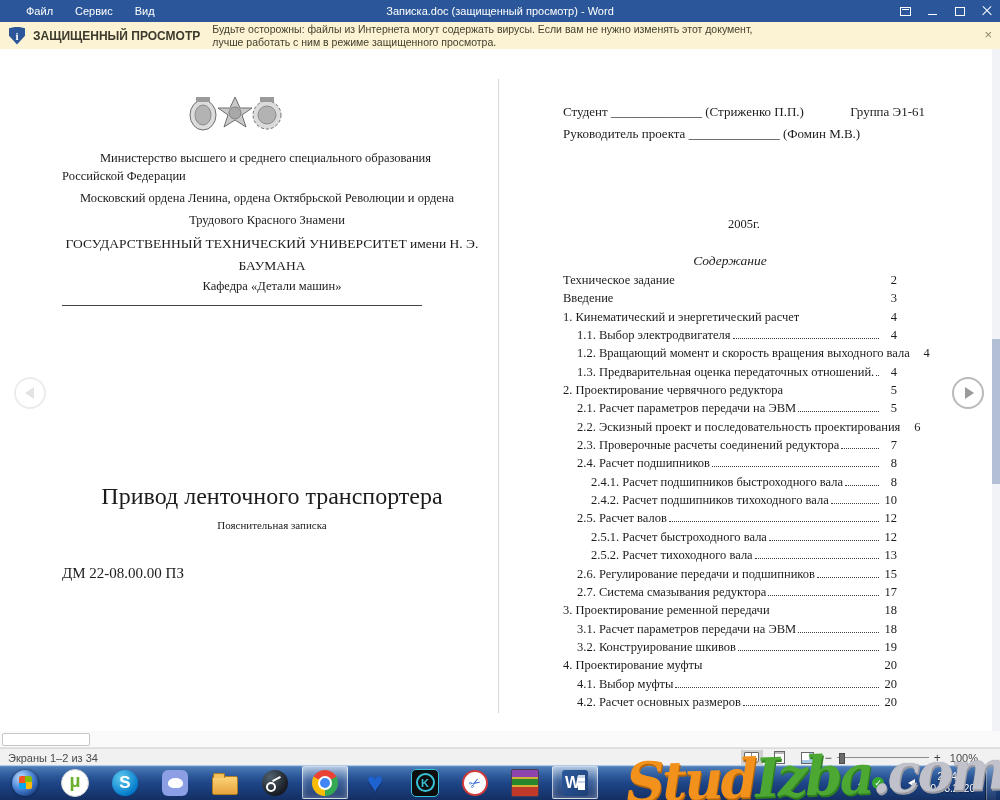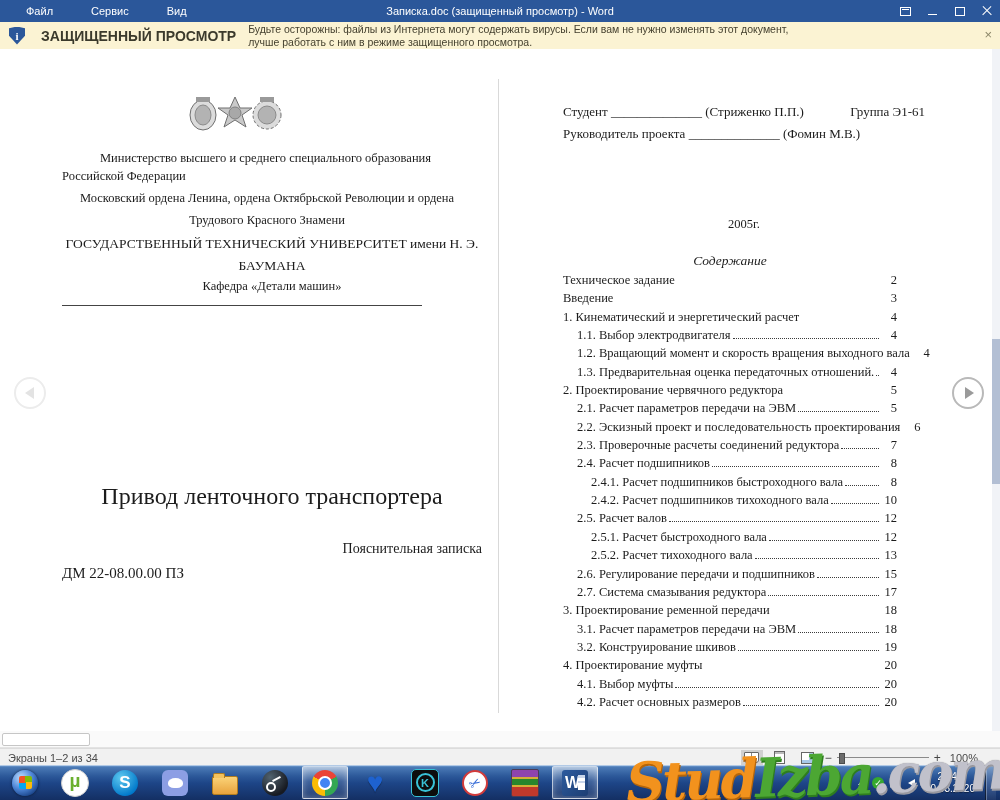--- a/index.html
+++ b/index.html
@@ -1,38 +1,38 @@
 <!DOCTYPE html>
 <html><head>
 <meta charset="utf-8">
 <style>
   html,body{margin:0;padding:0;}
   .screen{position:relative;width:1000px;height:800px;overflow:hidden;background:#fff;font-family:"Liberation Sans",sans-serif;}
 
   
   .titlebar{position:absolute;top:0;left:0;right:0;height:22px;background:#2b579a;display:flex;align-items:center;color:#fff;font-size:11px;padding-left:12px;}
-  .menu{margin-left:38px;cursor:default;}
+  .menu{margin-left:22px;cursor:default;}
   .menu:first-child{margin-left:14px;}
   .tb-title{position:absolute;left:0;right:0;text-align:center;font-size:11px;pointer-events:none;}
   .win-controls{margin-left:auto;display:flex;height:22px;z-index:2;}
   .win-btn{width:27px;height:22px;position:relative;display:flex;align-items:center;justify-content:center;}
   .g-ribbon{width:9px;height:7px;border:1px solid #fff;position:relative;}
   .g-ribbon::after{content:"";position:absolute;left:1px;right:1px;top:1px;height:1px;background:#fff;}
   .g-min{width:9px;height:1px;background:#fff;margin-top:6px;}
   .g-max{width:8px;height:7px;border:1px solid #fff;}
   .g-close{width:10px;height:10px;position:relative;}
   .g-close::before,.g-close::after{content:"";position:absolute;left:-1px;top:4px;width:12px;height:1.4px;background:#fff;}
   .g-close::before{transform:rotate(45deg);}
   .g-close::after{transform:rotate(-45deg);}
 
   
   .pvbar{position:absolute;top:22px;left:0;right:0;height:27px;background:#fbf3d3;border-bottom:1px solid #eee8cd;display:flex;align-items:center;}
   .shield{width:16px;height:18px;margin-left:9px;background:#2b579a;clip-path:polygon(50% 0,100% 10%,100% 52%,50% 100%,0 52%,0 10%);display:flex;align-items:center;justify-content:center;flex:none;}
   .shield::after{content:"i";color:#fff;font:bold 11px "Liberation Serif",serif;}
-  .pv-label{font-weight:bold;font-size:14px;color:#3b3a2c;margin-left:16px;white-space:nowrap;}
+  .pv-label{font-weight:bold;font-size:12px;color:#3b3a2c;margin-left:8px;white-space:nowrap;}
   .pv-msg{font-size:10.5px;line-height:12.5px;color:#45412f;margin-left:12px;width:555px;}
   .pv-btn{position:absolute;right:32px;top:4px;height:18px;padding:0 12px;background:#fdfdfd;border:1px solid #a8a8a8;font-size:10.5px;color:#333;display:flex;align-items:center;cursor:pointer;}
   .pv-close{position:absolute;right:8px;top:5px;font-size:13px;color:#8b8769;cursor:pointer;line-height:16px;}
 
   
   .docarea{position:absolute;top:49px;left:0;right:0;height:682px;background:#fff;font-family:"Liberation Serif",serif;color:#1c1c1c;}
   .page-divider{position:absolute;left:498px;top:30px;height:634px;width:1px;background:#d9d9d9;}
   .v-scroll{position:absolute;right:0;top:0;width:8px;height:682px;background:#f1f3f7;}
   .v-thumb{position:absolute;right:0;top:290px;width:8px;height:145px;background:#b3bfd4;}
 
@@ -44,21 +44,21 @@
 
   
   .pl{position:absolute;left:62px;top:0;width:420px;}
   .medals{position:absolute;left:125px;top:42px;}
   .pl-ministry{position:absolute;left:0;top:100px;width:382px;font-size:12.5px;line-height:18px;text-indent:38px;}
   .pl-orders{position:absolute;left:10px;top:138px;width:390px;font-size:12.5px;line-height:22px;text-align:center;}
   .pl-univ{position:absolute;left:0;top:184px;width:420px;font-size:13.5px;line-height:22px;text-align:center;}
   .pl-dept{position:absolute;left:0;top:230px;width:420px;font-size:12.5px;text-align:center;}
   .pl-line{position:absolute;left:0;top:256px;width:360px;height:1px;background:#444;}
   .pl-title{position:absolute;left:0;top:434px;width:420px;font-size:24px;text-align:center;white-space:nowrap;}
-  .pl-sub{position:absolute;left:0;top:492px;width:420px;font-size:14px;text-align:right;}
+  .pl-sub{position:absolute;left:0;top:470px;width:420px;font-size:11px;text-align:center;}
   .pl-code{position:absolute;left:0;top:516px;width:420px;font-size:15px;text-align:left;}
 
   
   .pr{position:absolute;left:563px;top:0;width:362px;}
   .pr-line{position:absolute;left:0;width:362px;font-size:13px;display:flex;white-space:pre;}
   .pr-line1{top:55px;}
   .pr-line2{top:77px;}
   .pr-group{margin-left:auto;}
   .pr-year{position:absolute;left:0;top:168px;width:362px;font-size:12.5px;text-align:center;}
   .pr-toc-title{position:absolute;left:0;top:204px;width:334px;font-size:13.5px;text-align:center;font-style:italic;}

